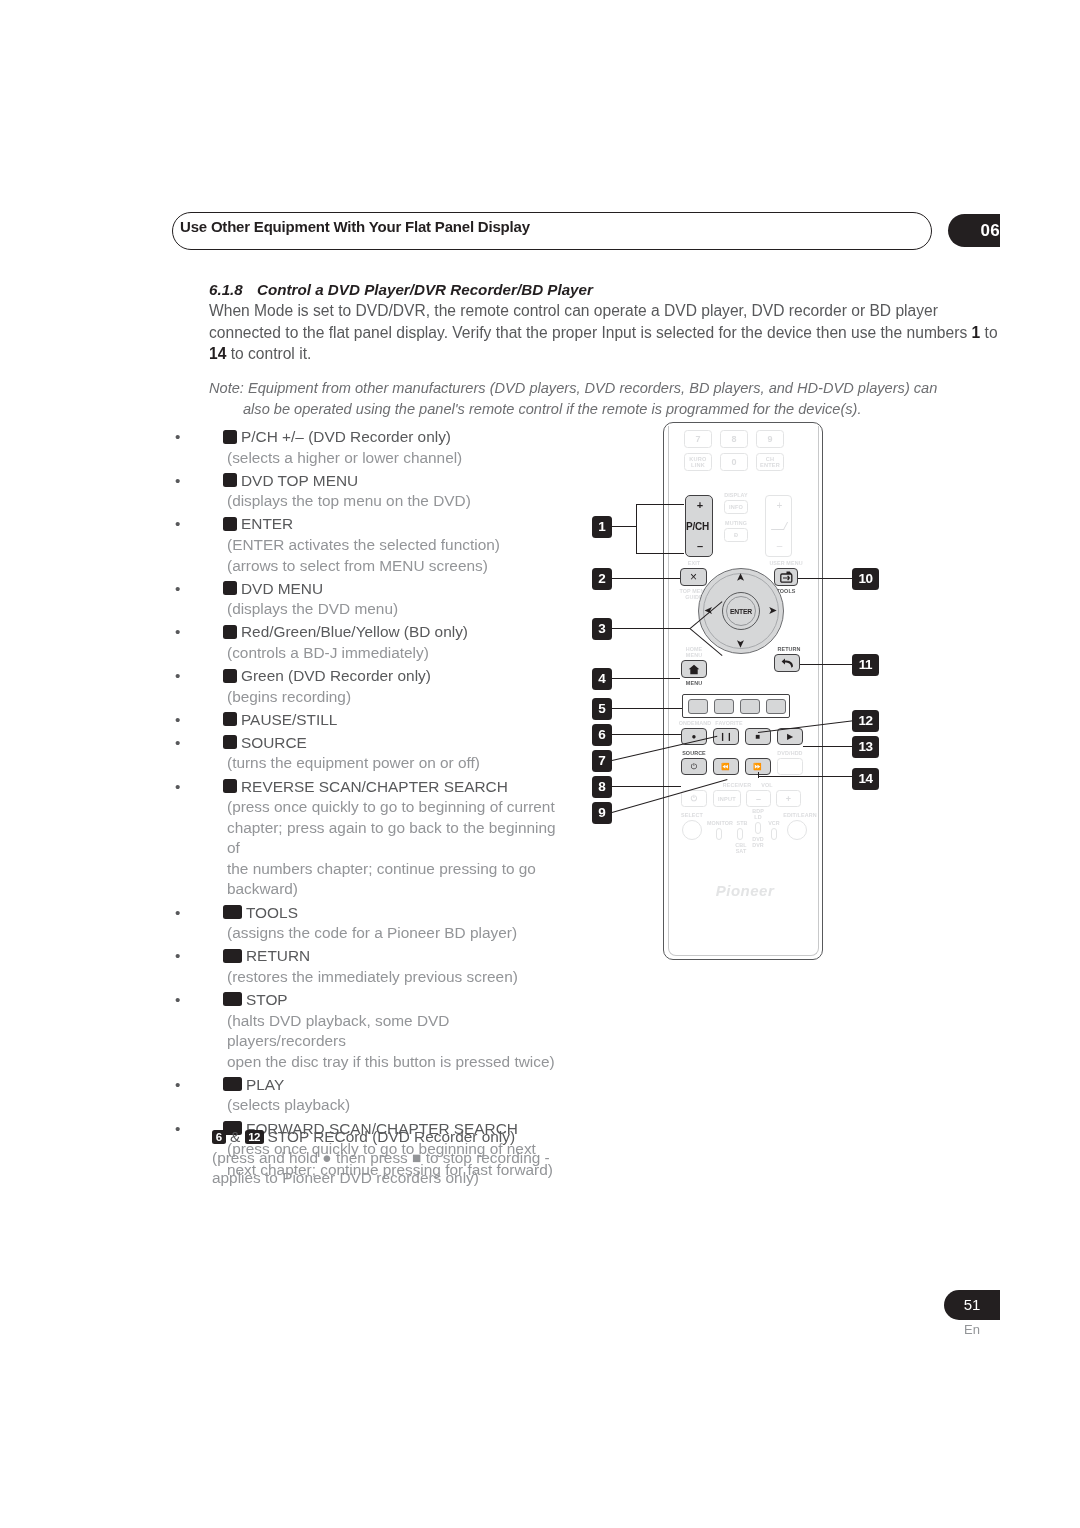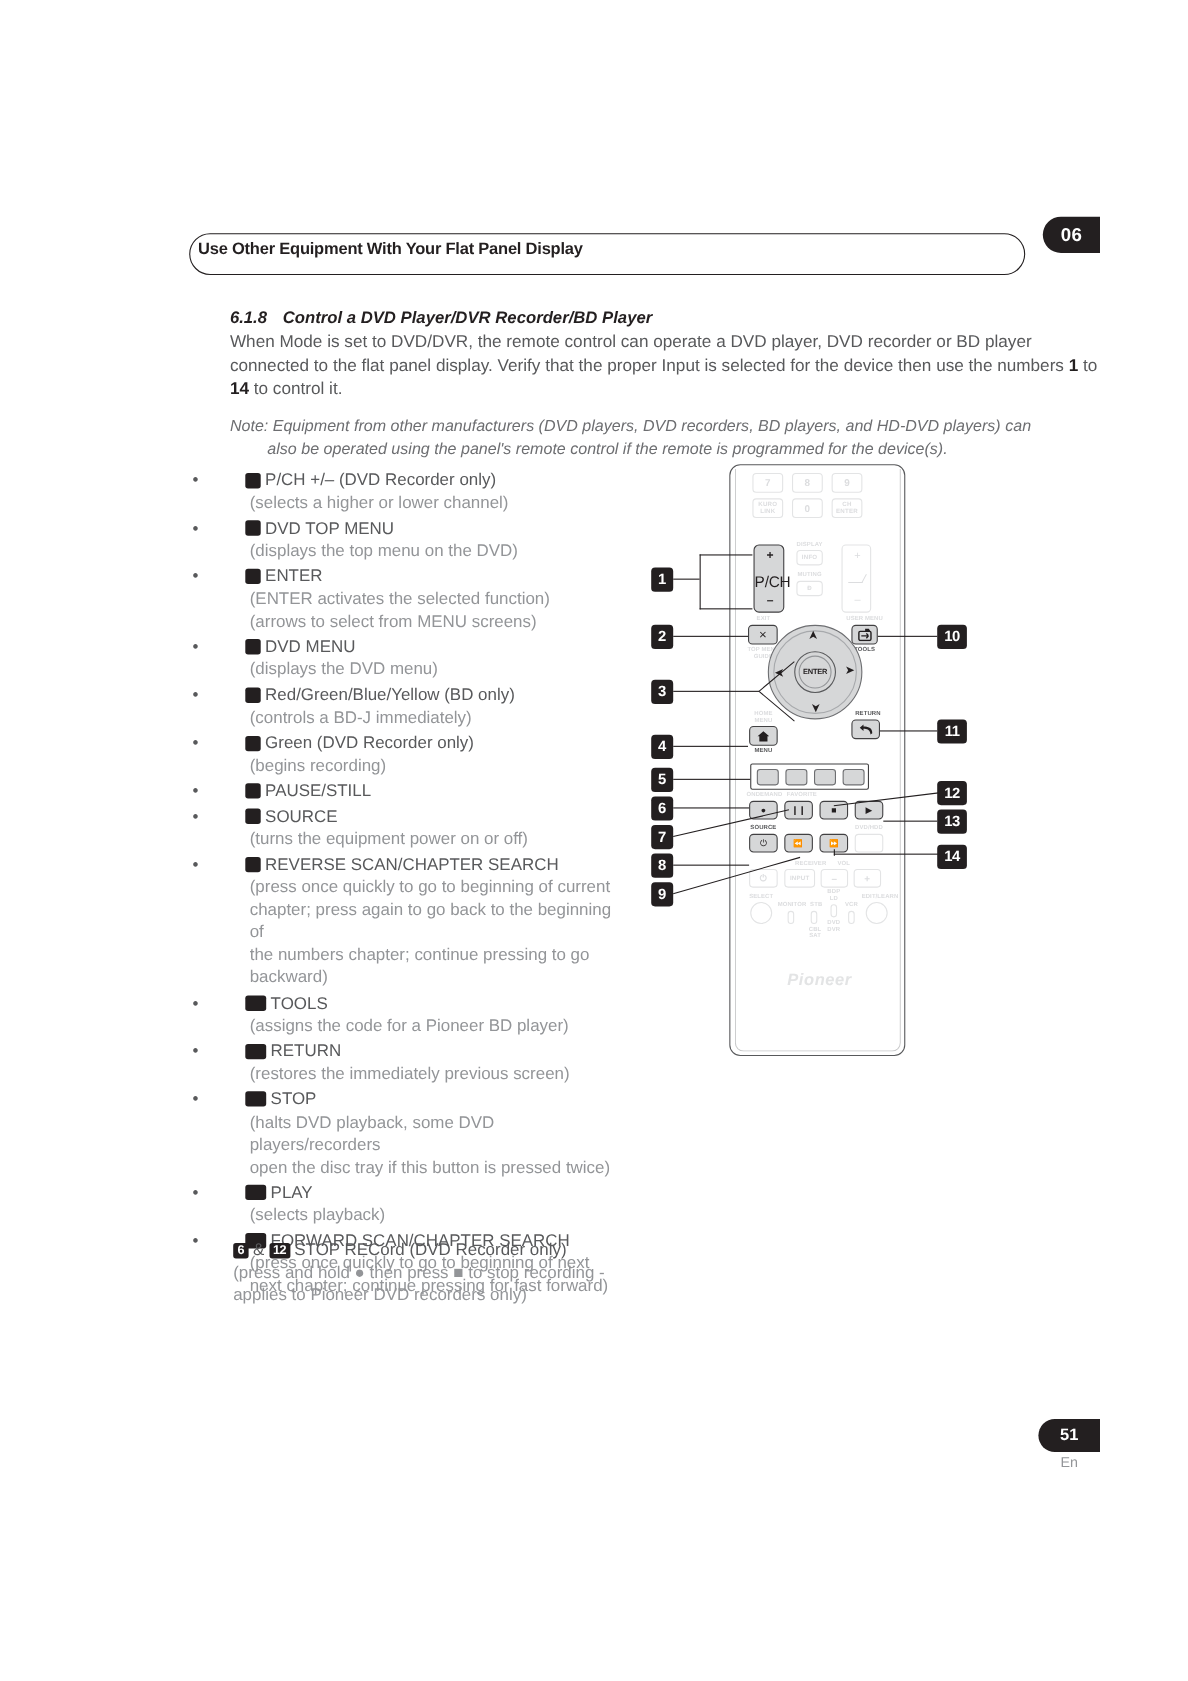--- a/index.html
+++ b/index.html
@@ -16,24 +16,24 @@
   .header-pill {
     position: absolute; left: 0; top: 0; width: 760px; height: 38px;
     border: 1.6px solid #231f20; border-radius: 19px; background: #fff;
   }
   .header-title {
     position: absolute; left: 8px; top: 6px; width: 740px;
     font-size: 15px; font-weight: bold; color: #231f20;
     letter-spacing: -0.2px; white-space: nowrap;
   }
   .chapter-badge {
-    position: absolute; left: 948px; top: 197px; width: 52px; height: 33px;
+    position: absolute; left: 948px; top: 214px; width: 52px; height: 33px;
     background: #231f20; color: #fff;
     border-top-left-radius: 17px; border-bottom-left-radius: 17px;
-    font-size: 17px; font-weight: bold; text-align: center; line-height: 33px;
+    font-size: 17px; font-weight: bold; text-align: right; line-height: 33px;
     letter-spacing: 0.3px;
   }
 
   
   .sec-num-title {
     position: absolute; left: 209px; top: 281px; width: 700px;
     font-size: 15.2px; font-weight: bold; font-style: italic; color: #231f20;
     white-space: nowrap;
   }
   .sec-num-title .num { display: inline-block; width: 48px; }
@@ -77,21 +77,21 @@
     font-size: 15.4px; line-height: 20.6px;
   }
   .tail .l1 { color: #58595b; white-space: nowrap; }
   .tail .l2 { color: #939598; }
 
   
   .pagebadge {
     position: absolute; left: 944px; top: 1290px; width: 56px; height: 30px;
     background: #231f20; color: #fff;
     border-top-left-radius: 15px; border-bottom-left-radius: 15px;
-    font-size: 15px; font-weight: bold; text-align: center; line-height: 30px;
+    font-size: 15px; font-weight: normal; text-align: center; line-height: 30px;
   }
   .pagelang {
     position: absolute; left: 944px; top: 1322px; width: 56px;
     text-align: center; font-size: 13px; color: #939598;
   }
 
   
   .remote-wrap { position: absolute; left: 640px; top: 420px; width: 260px; height: 560px; }
 
   .remote-body {
@@ -120,21 +120,21 @@
   }
   .caplabel.dark { color: #58595b; }
 
   
   .pch {
     position: absolute; left: 45px; top: 75px; width: 28px; height: 62px;
     border: 1.6px solid #414042; border-radius: 5px; background: #d6d7d8;
     color: #231f20;
   }
   .pch .plus  { position: absolute; left: 0; top: 3px;  width: 28px; text-align: center; font-size: 11px; font-weight: bold; }
-  .pch .lbl   { position: absolute; left: 0; top: 25px; width: 28px; font-size: 14px; font-weight: normal; letter-spacing: -0.2px; }
+  .pch .lbl   { position: absolute; left: 0; top: 25px; width: 28px; font-size: 10px; font-weight: bold; letter-spacing: -0.2px; }
   .pch .minus { position: absolute; left: 0; top: 44px; width: 28px; text-align: center; font-size: 11px; font-weight: bold; }
 
   
   .volrock {
     position: absolute; left: 125px; top: 75px; width: 27px; height: 62px;
     border: 1.3px solid #e3e4e5; border-radius: 4px; color: #dcdddf;
   }
   .volrock .p { position: absolute; left:0; top:4px;  width:27px; text-align:center; font-size:10px; }
   .volrock .m { position: absolute; left:0; top:44px; width:27px; text-align:center; font-size:10px; }
   .volrock .sp{ position:absolute; left:7px; top:26px; width:13px; height:8px;

